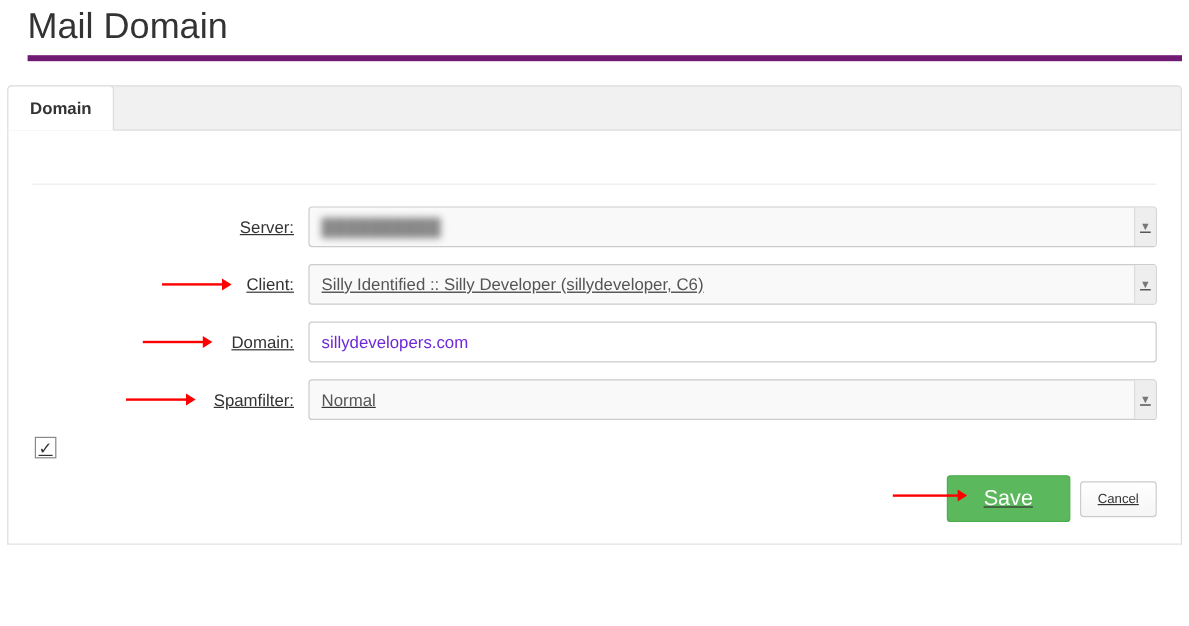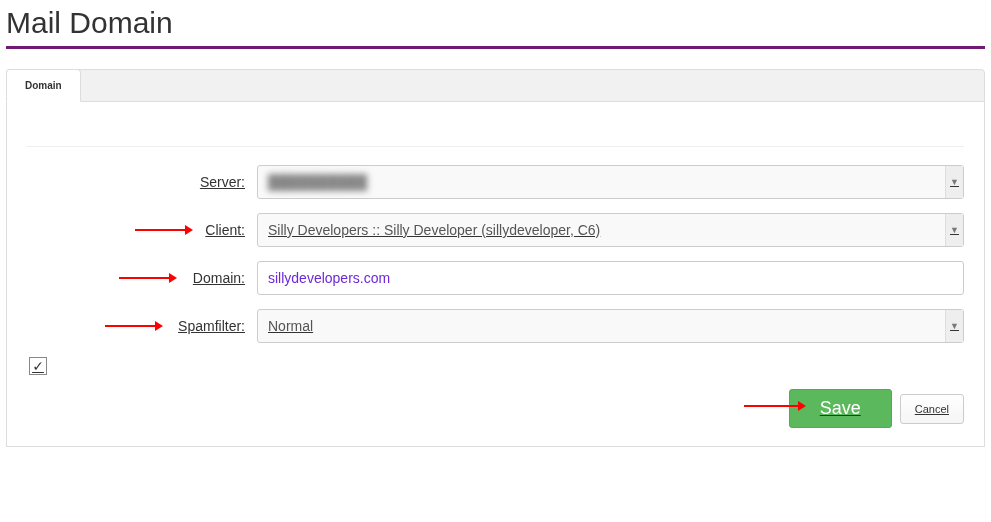--- a/index.html
+++ b/index.html
@@ -8,34 +8,34 @@
     padding: 6px 6px 0 6px;
     font-family: Arial, Helvetica, sans-serif;
     background: #fff;
     color: #333;
     width: 991px;
   }
   h1.page-title {
     font-size: 30px;
     font-weight: 400;
     color: #333;
-    margin: 0 0 8px 0;
+    margin: 0 0 8px 17px;
     padding-bottom: 6px;
-    border-bottom: 3px solid #701a75;
+    border-bottom: 5px solid #701a75;
   }
   .tab-bar {
     margin-top: 20px;
     display: flex;
     background: #f1f1f1;
     border: 1px solid #ddd;
     border-radius: 4px 4px 0 0;
   }
   .tab {
     padding: 10px 18px;
-    font-size: 10px;
+    font-size: 14px;
     color: #666;
     cursor: pointer;
   }
   .tab.active {
     background: #fff;
     border: 1px solid #ddd;
     border-bottom-color: #fff;
     margin: -1px -1px -1px -1px;
     border-radius: 4px 4px 0 0;
     font-weight: bold;
@@ -192,21 +192,21 @@
         <span class="select-arrow">▼</span>
       </div>
     </div>
   </div>
 
   <div class="form-row">
     <span class="arrow arrow-client"></span>
     <div class="form-label">Client:</div>
     <div class="form-control-wrap">
       <div class="select-like">
-        <span>Silly Developers :: Silly Developer (sillydeveloper, C6)</span>
+        <span>Silly Identified :: Silly Developer (sillydeveloper, C6)</span>
         <span class="select-arrow">▼</span>
       </div>
     </div>
   </div>
 
   <div class="form-row">
     <span class="arrow arrow-domain"></span>
     <div class="form-label">Domain:</div>
     <div class="form-control-wrap">
       <input type="text" class="text-input" value="sillydevelopers.com" style="">

